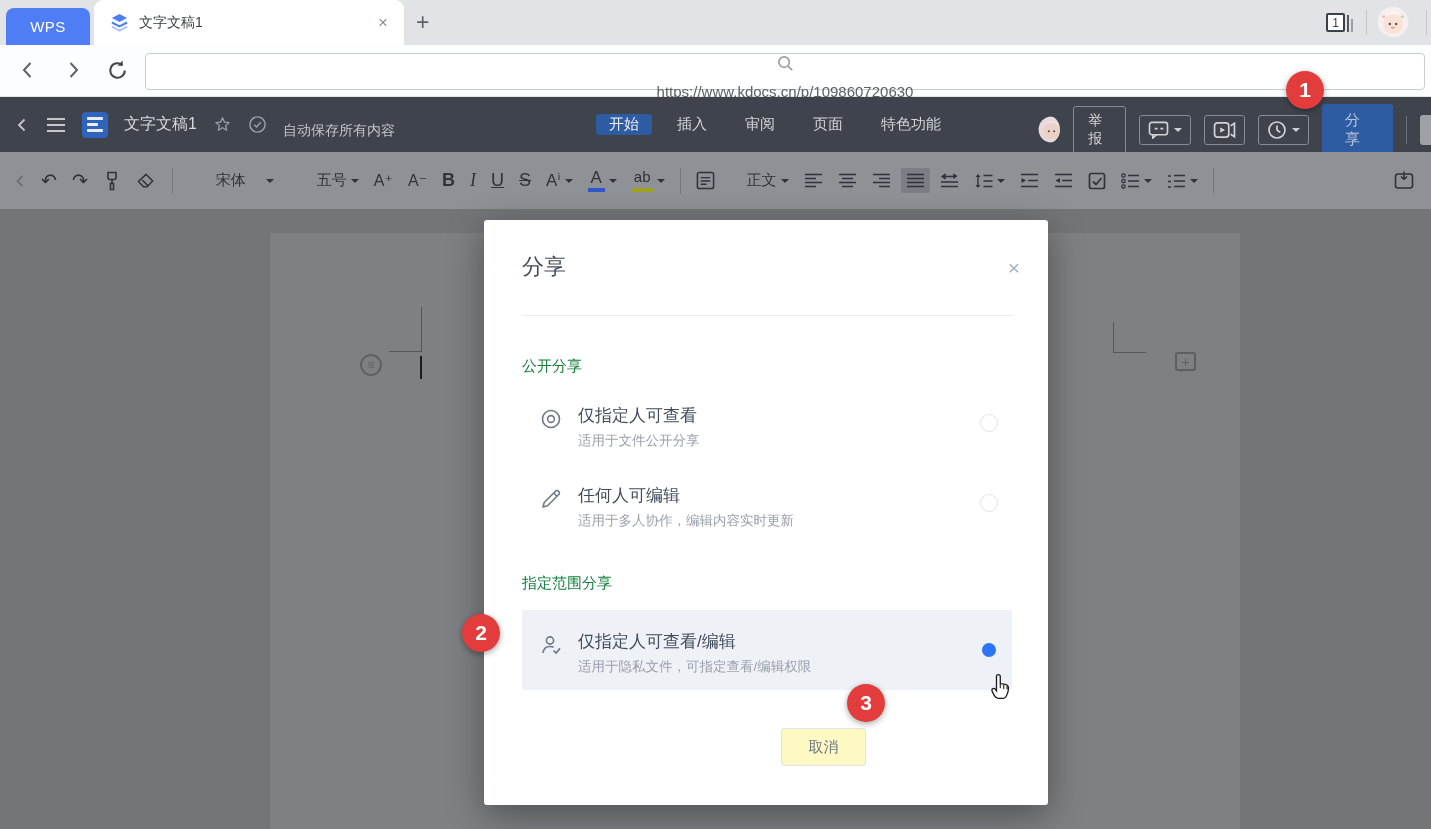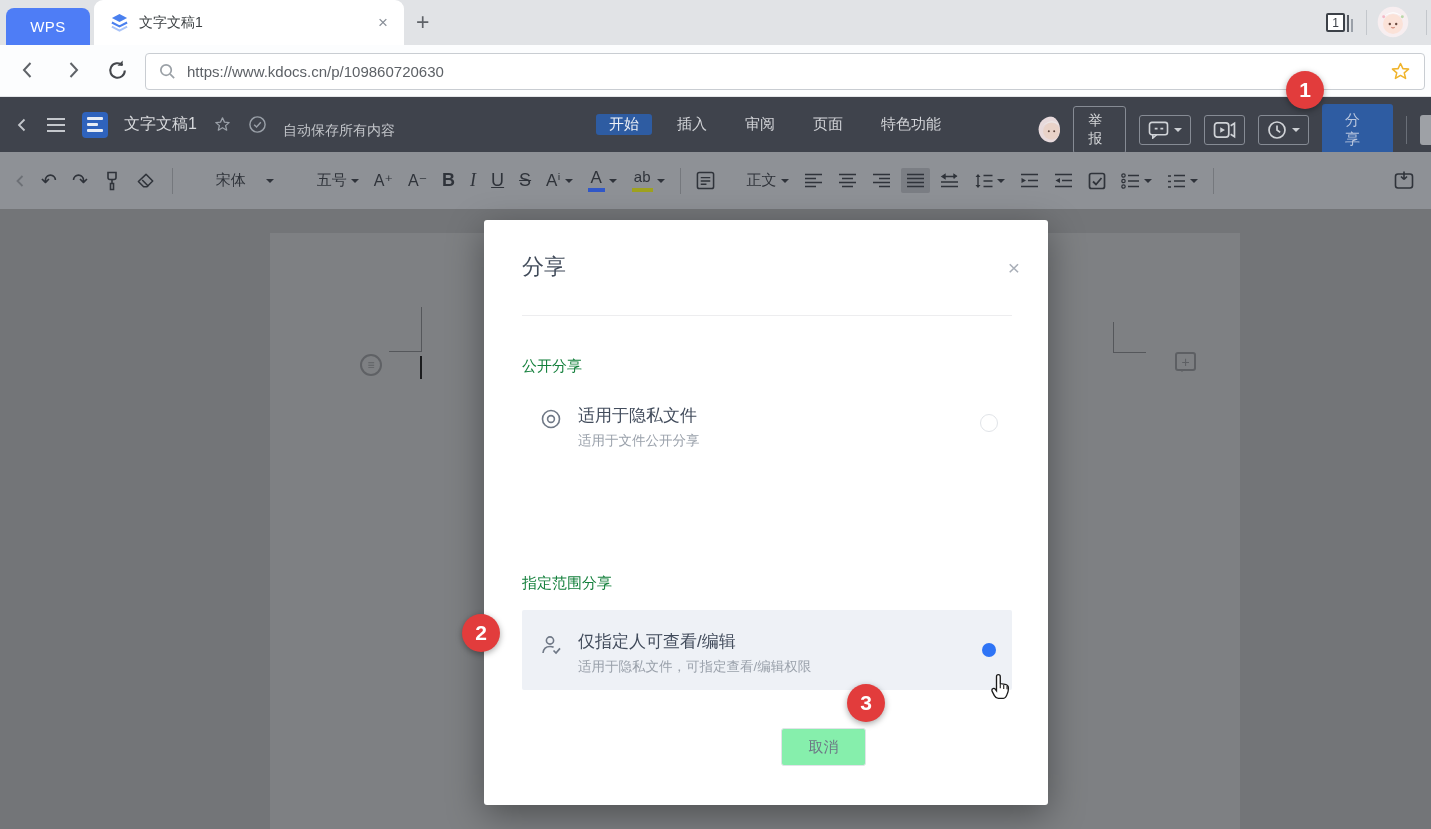--- a/index.html
+++ b/index.html
@@ -23,21 +23,21 @@
   .win-bar2 { width:2px; height:13px; background:#9aa0a8; }
   .tb-divider { position:absolute; right:64px; top:10px; width:1px; height:25px; background:#c3c7cc; }
   .tb-divider2 { position:absolute; right:4px; top:10px; width:1px; height:25px; background:#c3c7cc; }
   .avatar { border-radius:50%; overflow:hidden; }
   .avatar.top { position:absolute; right:22px; top:6px; width:32px; height:32px; }
 
   
   .addressbar { position:absolute; left:0; top:45px; width:100%; height:52px; background:#fcfdfe; border-bottom:1px solid #e4e6e9; }
   .nav-ic { position:absolute; top:13px; }
   .urlbox { position:absolute; left:145px; right:6px; top:8px; height:37px; background:#fff; border:1px solid #c9cdd2;
-    border-radius:4px; display:flex; align-items:center; padding:0 12px; gap:10px; }
+    border-radius:4px; display:flex; align-items:center; padding:0 12px; gap:10px;flex-direction:column; }
   .url-text { font-size:15px; color:#5d6166; flex:1; }
 
   
   .dochead { position:absolute; left:0; top:97px; width:100%; height:55px; background:#3f434c; color:#cdd0d4; }
   .dh-left { position:absolute; left:14px; top:0; height:55px; display:flex; align-items:center; gap:16px; }
   .dh-title { font-size:16px; color:#d6d8db; }
   .autosave { font-size:14px; color:#c2c5c9;margin-top:12px; }
   .doc-icon { width:26px; height:26px; background:#2f63bd; border-radius:4px; display:flex; flex-direction:column;
     justify-content:center; gap:3px; padding:0 5px; }
   .doc-icon i { display:block; height:3px; background:#e8edf5; border-radius:1px; }
@@ -94,21 +94,21 @@
   .opt { position:absolute; left:38px; right:36px; height:58px; }
   .o-icon { position:absolute; left:18px; top:6px; }
   .o-title { position:absolute; left:56px; top:2px; font-size:17px; color:#424c5c; }
   .o-desc { position:absolute; left:56px; top:30px; font-size:13.5px; color:#9aa1ab; }
   .o-radio { position:absolute; right:14px; top:12px; width:18px; height:18px; border:1px solid #e1e4e8; border-radius:50%; }
   .sel-row { position:absolute; left:38px; right:36px; top:390px; height:80px; background:#eef1f6; border-radius:2px; }
   .sel-row .o-icon { top:24px; }
   .sel-row .o-title { top:20px; }
   .sel-row .o-desc { top:48px; }
   .o-radio-on { position:absolute; right:16px; top:33px; width:14px; height:14px; border-radius:50%; background:#2e74f6; }
-  .m-cancel { position:absolute; left:297px; top:508px; width:85px; height:38px; background:#86efac; border:1px solid #e1e4e8;
+  .m-cancel { position:absolute; left:297px; top:508px; width:85px; height:38px; background:#fef9c3; border:1px solid #e1e4e8;
     border-radius:3px; font-size:15px; color:#6d7685; display:flex; align-items:center; justify-content:center; }
   .m-confirm { position:absolute; left:393px; top:508px; width:135px; height:38px; background:#4478f5; border-radius:3px;
     font-size:15px; color:#fff; display:flex; align-items:center; justify-content:center; }
 
   
   .badge { position:absolute; width:38px; height:38px; border-radius:50%; background:#e23c3c; color:#fff;
     font-size:21px; font-weight:bold; display:flex; align-items:center; justify-content:center;
     box-shadow:0 2px 6px rgba(0,0,0,.35); z-index:30; }
   .badge1 { left:1286px; top:71px; }
   .badge2 { left:462px; top:614px; }
@@ -411,25 +411,36 @@
 
   <div class="m-sec" style="top:137px">公开分享</div>
 
   <div class="opt" style="top:182px">
     <span class="o-icon">
       <svg width="22" height="22" viewBox="0 0 22 22">
           <circle cx="11" cy="11" r="8.5" fill="none" stroke="#6f7886" stroke-width="1.6"></circle>
           <circle cx="11" cy="11" r="3.4" fill="none" stroke="#6f7886" stroke-width="1.6"></circle>
         </svg>
     </span>
-    <span class="o-title">适用于隐私文件</span>
+    <span class="o-title">仅指定人可查看</span>
     <span class="o-desc">适用于文件公开分享</span>
     <span class="o-radio"></span>
   </div>
 
+  <div class="opt" style="top:262px">
+    <span class="o-icon">
+      <svg width="22" height="22" viewBox="0 0 22 22">
+          <path d="M3 19l1.2-4.5L15.5 3.2a2.1 2.1 0 0 1 3 0l.3.3a2.1 2.1 0 0 1 0 3L7.5 17.8z" fill="none" stroke="#6f7886" stroke-width="1.6" stroke-linejoin="round"></path>
+          <path d="M13.8 5 17 8.2" stroke="#6f7886" stroke-width="1.6"></path>
+        </svg>
+    </span>
+    <span class="o-title">任何人可编辑</span>
+    <span class="o-desc">适用于多人协作，编辑内容实时更新</span>
+    <span class="o-radio"></span>
+  </div>
 
   <div class="m-sec" style="top:354px">指定范围分享</div>
 
   <div class="sel-row">
     <span class="o-icon">
       <svg width="22" height="22" viewBox="0 0 22 22">
           <circle cx="10" cy="6.5" r="3.6" fill="none" stroke="#6f7886" stroke-width="1.6"></circle>
           <path d="M3 19c.5-4.2 3-6.5 7-6.5 1.4 0 2.6.3 3.6.8" fill="none" stroke="#6f7886" stroke-width="1.6"></path>
           <path d="M13.5 16.5 16 19l4-4.6" fill="none" stroke="#6f7886" stroke-width="1.7"></path>
         </svg>

